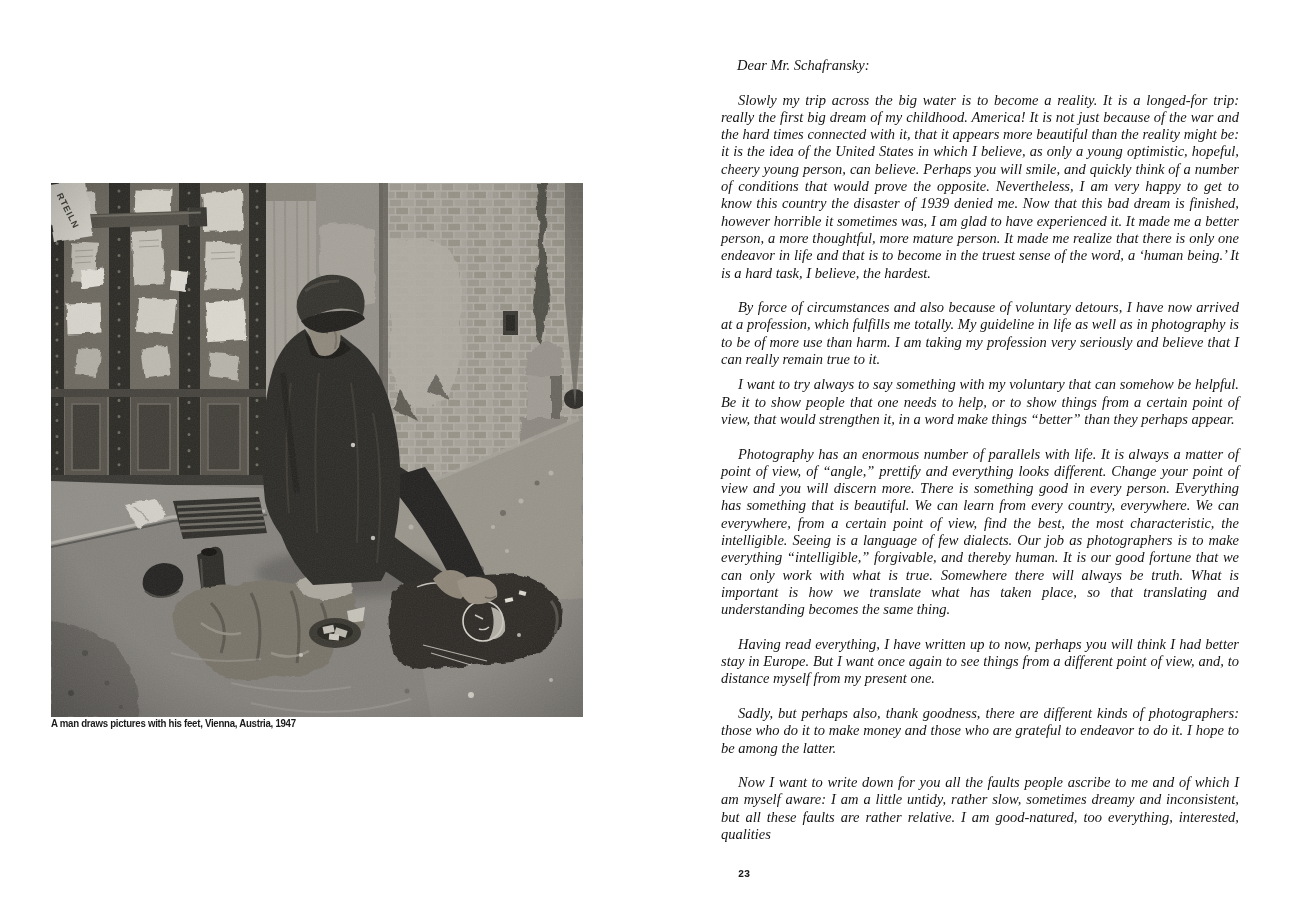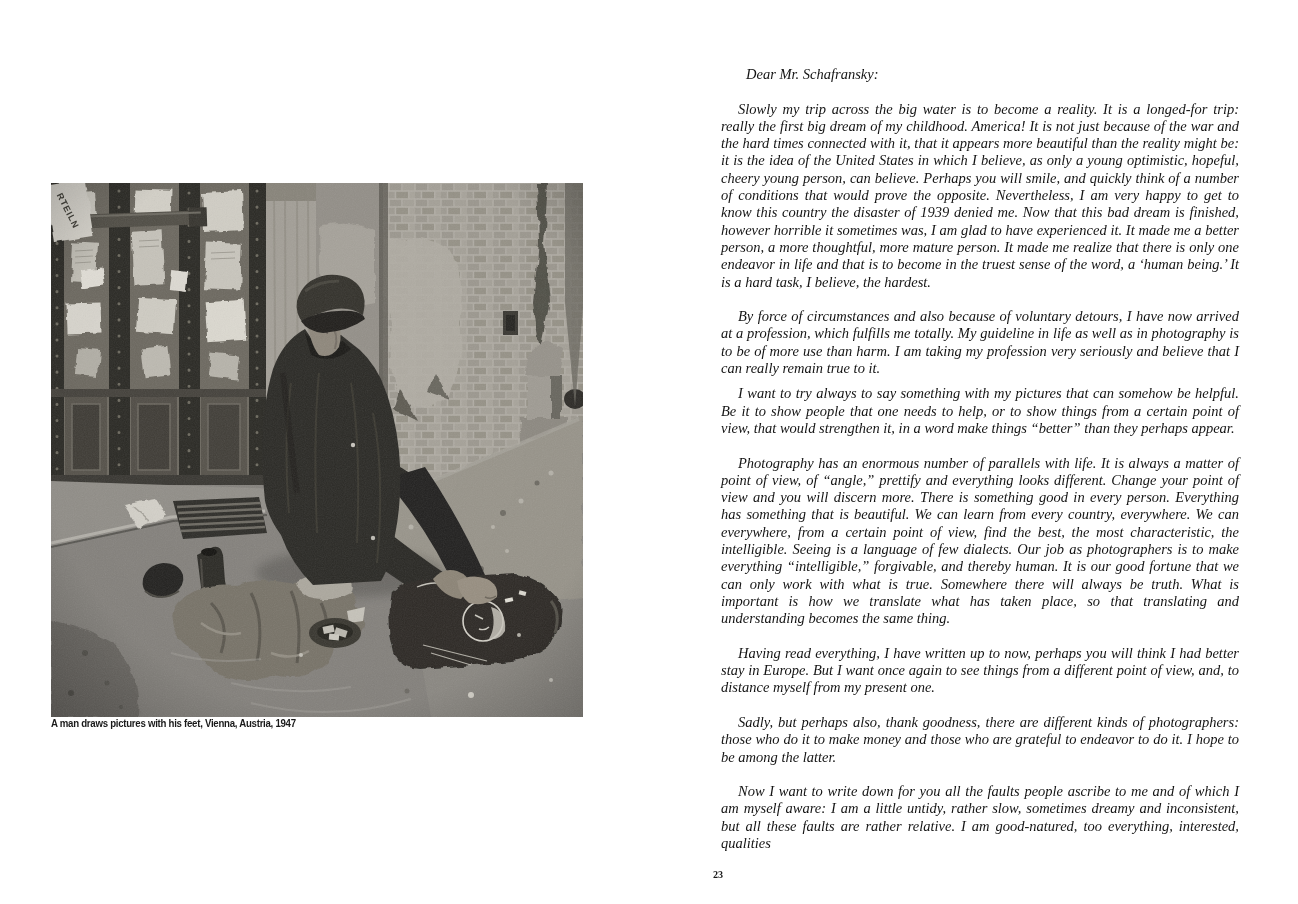--- a/index.html
+++ b/index.html
@@ -24,26 +24,26 @@
     white-space:nowrap;
   }
   
   .letter{
     position:absolute;left:713px;top:50px;width:534px;
     color:#141414;font-style:italic;
     font-size:14.5px;line-height:17.3px;
     text-align:justify;
     hyphens:auto;-webkit-hyphens:auto;
   }
-  .salutation{margin:16px;text-indent:17px;}
+  .salutation{margin:7px;text-indent:17px;}
   .para{margin:8px;text-indent:17px;}
   .para.gap{margin-top:17.3px;}
   .page-number{
-    position:absolute;left:713px;top:868px;
-    font-family:Liberation Serif, serif;
+    position:absolute;left:738px;top:868px;
+    font-family:Liberation Mono, monospace;
     font-weight:bold;font-size:11px;color:#1a1a1a;
     transform:scaleX(0.92);transform-origin:left top;
   }
 </style>
 </head>
 <body>
 
 <div class="page">
 
   <div>
@@ -311,21 +311,21 @@
     </figure>
     <div class="photo-caption">A man draws pictures with his feet, Vienna, Austria, 1947</div>
   </div>
 
   <div>
     <div class="letter">
       <p class="salutation">Dear Mr. Schafransky:</p>
       <div>
           <p class="para gap">Slowly my trip across the big water is to become a reality. It is a longed-for trip: really the first big dream of my childhood. America! It is not just because of the war and the hard times connected with it, that it appears more beautiful than the reality might be: it is the idea of the United States in which I believe, as only a young optimistic, hopeful, cheery young person, can believe. Perhaps you will smile, and quickly think of a number of conditions that would prove the opposite. Nevertheless, I am very happy to get to know this country the disaster of 1939 denied me. Now that this bad dream is finished, however horrible it sometimes was, I am glad to have experienced it. It made me a better person, a more thoughtful, more mature person. It made me realize that there is only one endeavor in life and that is to become in the truest sense of the word, a ‘human being.’ It is a hard task, I believe, the hardest.</p>
           <p class="para gap">By force of circumstances and also because of voluntary detours, I have now arrived at a profession, which fulfills me totally. My guideline in life as well as in photography is to be of more use than harm. I am taking my profession very seriously and believe that I can really remain true to it.</p>
-          <p class="para">I want to try always to say something with my pictures that can somehow be helpful. Be it to show people that one needs to help, or to show things from a certain point of view, that would strengthen it, in a word make things “better” than they perhaps appear.</p>
+          <p class="para">I want to try always to say something with my voluntary that can somehow be helpful. Be it to show people that one needs to help, or to show things from a certain point of view, that would strengthen it, in a word make things “better” than they perhaps appear.</p>
           <p class="para gap">Photography has an enormous number of parallels with life. It is always a matter of point of view, of “angle,” prettify and everything looks different. Change your point of view and you will discern more. There is something good in every person. Everything has something that is beautiful. We can learn from every country, everywhere. We can everywhere, from a certain point of view, find the best, the most characteristic, the intelligible. Seeing is a language of few dialects. Our job as photographers is to make everything “intelligible,” forgivable, and thereby human. It is our good fortune that we can only work with what is true. Somewhere there will always be truth. What is important is how we translate what has taken place, so that translating and understanding becomes the same thing.</p>
           <p class="para gap">Having read everything, I have written up to now, perhaps you will think I had better stay in Europe. But I want once again to see things from a different point of view, and, to distance myself from my present one.</p>
           <p class="para gap">Sadly, but perhaps also, thank goodness, there are different kinds of photographers: those who do it to make money and those who are grateful to endeavor to do it. I hope to be among the latter.</p>
           <p class="para gap">Now I want to write down for you all the faults people ascribe to me and of which I am myself aware: I am a little untidy, rather slow, sometimes dreamy and inconsistent, but all these faults are rather relative. I am good-natured, too everything, interested, qualities</p>
         </div>
     </div>
     <div class="page-number">23</div>
   </div>
 
 </div>

